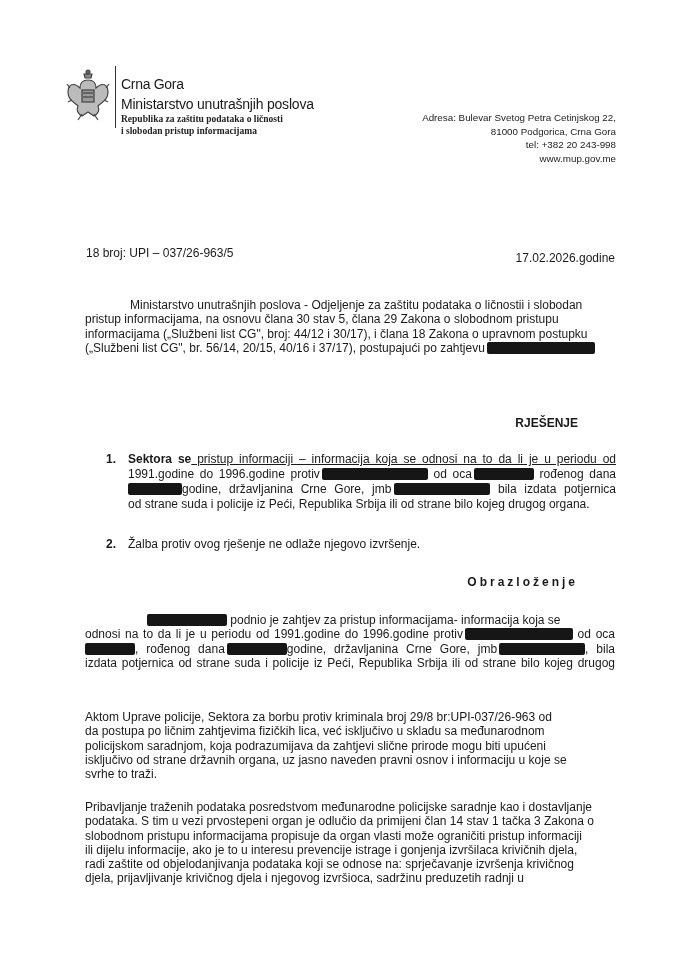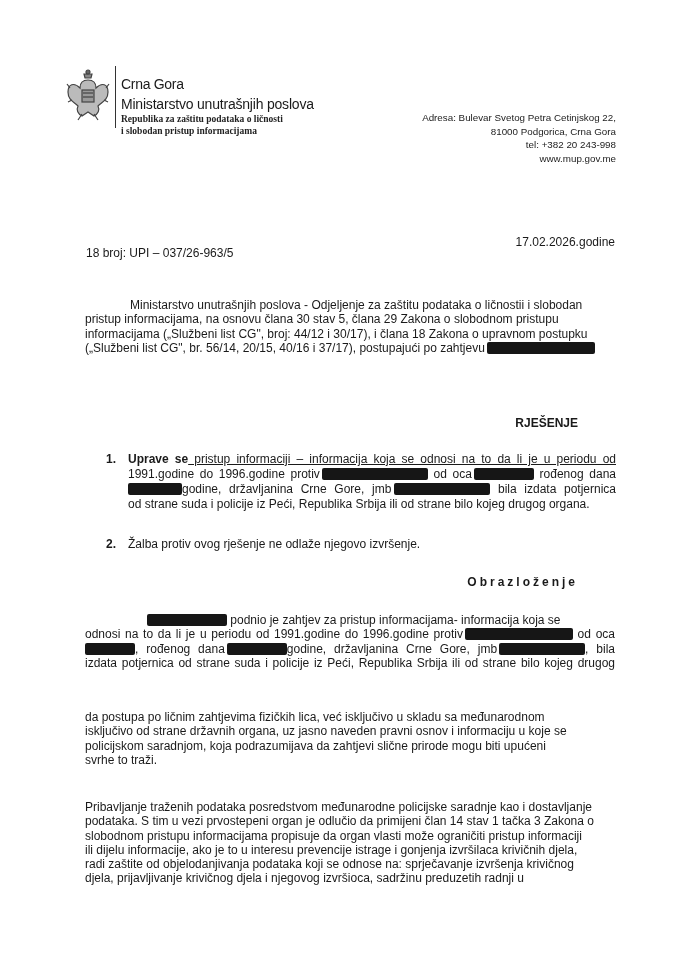--- a/index.html
+++ b/index.html
@@ -7,21 +7,21 @@
          font-family: "Liberation Sans", "DejaVu Sans", sans-serif; color: #1a1a1a; }
   .abs { position: absolute; }
   .crest { left: 66px; top: 68px; width: 44px; height: 54px; }
   .vrule { left: 115px; top: 66px; width: 1px; height: 62px; background: #333; }
   .org1 { left: 121px; top: 76px; font-size: 14px; letter-spacing: -0.3px; }
   .org2 { left: 121px; top: 96px; font-size: 14px; letter-spacing: -0.2px; }
   .dept { left: 121px; top: 113px; font-family: "Liberation Serif", "DejaVu Serif", serif;
           font-size: 9.5px; font-weight: bold; line-height: 12px; color: #222; }
   .addr { right: 63px; top: 111px; font-size: 9.8px; text-align: right; line-height: 13.5px; color: #222; }
   .docno { left: 86px; top: 246px; font-size: 12px; }
-  .docdate { right: 64px; top: 235px; font-size: 12px; }
+  .docdate { right: 64px; top: 251px; font-size: 12px; }
   .para { left: 85px; width: 530px; font-size: 12px; line-height: 14.3px; text-align: justify; }
   .intro { top: 298px; }
   .intro .first { text-indent: 45px; }
   .title { left: 0; width: 578px; text-align: right; font-weight: bold; font-size: 12px; }
   .t1 { top: 416px; }
   .t2 { top: 575px; letter-spacing: 3px; }
   .item { left: 106px; width: 510px; font-size: 12px; line-height: 15px; }
   .item .num { position: absolute; left: 0; top: 0; font-weight: bold; }
   .item .body { margin-left: 22px; text-align: justify; }
   .i1 { top: 452px; }
@@ -71,21 +71,21 @@
   <p>pristup informacijama, na osnovu člana 30 stav 5, člana 29 Zakona o slobodnom pristupu</p>
   <p><span>informacijama („Službeni list CG", broj: 44/12 i 30/17), i člana 18 Zakona o upravnom postupku</span></p>
   <p><span>(„Službeni list CG", br. 56/14, 20/15, 40/16 i 37/17), postupajući po zahtjevu</span><span class="redact" style="width:108px;margin-left:2px"></span></p>
 </div>
 
 <div class="abs title t1">RJEŠENJE</div>
 
 <div class="abs item i1">
   <span class="num">1.</span>
   <div class="body">
-    <div style="text-align:justify;text-align-last:justify"><b>Uprave se</b><span class="u"> pristup informaciji – informacija koja se odnosi na to da li je u periodu od</span></div>
+    <div style="text-align:justify;text-align-last:justify"><b>Sektora se</b><span class="u"> pristup informaciji – informacija koja se odnosi na to da li je u periodu od</span></div>
     <div style="text-align:justify;text-align-last:justify"><span>1991.godine do 1996.godine protiv</span><span class="redact" style="width:106px;margin-left:2px"></span><span> od oca</span><span class="redact" style="width:60px;margin-left:2px"></span><span> rođenog dana</span></div>
     <div style="text-align:justify;text-align-last:justify"><span class="redact" style="width:54px"></span><span>godine, državljanina Crne Gore, jmb</span><span class="redact" style="width:96px;margin-left:3px"></span><span> bila izdata potjernica</span></div>
     <div>od strane suda i policije iz Peći, Republika Srbija ili od strane bilo kojeg drugog organa.</div>
   </div>
 </div>
 
 <div class="abs item i2">
   <span class="num">2.</span>
   <div class="body">Žalba protiv ovog rješenje ne odlaže njegovo izvršenje.</div>
 </div>
@@ -93,23 +93,24 @@
 <div class="abs title t2">Obrazloženje</div>
 
 <div class="abs para ob">
   <p style="padding-left:62px"><span class="redact" style="width:80px"></span><span> podnio je zahtjev za pristup informacijama- informacija koja se</span></p>
   <p style="text-align-last:justify"><span>odnosi na to da li je u periodu od 1991.godine do 1996.godine protiv</span><span class="redact" style="width:108px;margin-left:2px"></span><span> od oca</span></p>
   <p style="text-align-last:justify"><span class="redact" style="width:50px"></span><span>, rođenog dana</span><span class="redact" style="width:60px;margin-left:2px"></span><span>godine, državljanina Crne Gore, jmb</span><span class="redact" style="width:86px;margin-left:2px"></span><span>, bila</span></p>
   <p style="text-align-last:justify">izdata potjernica od strane suda i policije iz Peći, Republika Srbija ili od strane bilo kojeg drugog</p>
 </div>
 
 <div class="abs para p2">
+  <p>Aktom Uprave policije, Sektora za borbu protiv kriminala broj 29/8 br:UPI-037/26-963 od</p>
   <p>da postupa po ličnim zahtjevima fizičkih lica, već isključivo u skladu sa međunarodnom</p>
+  <p>policijskom saradnjom, koja podrazumijava da zahtjevi slične prirode mogu biti upućeni</p>
   <p>isključivo od strane državnih organa, uz jasno naveden pravni osnov i informaciju u koje se</p>
-  <p>policijskom saradnjom, koja podrazumijava da zahtjevi slične prirode mogu biti upućeni</p>
   <p>svrhe to traži.</p>
 </div>
 
 <div class="abs para p3">
   <p>Pribavljanje traženih podataka posredstvom međunarodne policijske saradnje kao i dostavljanje</p>
   <p>podataka. S tim u vezi prvostepeni organ je odlučio da primijeni član 14 stav 1 tačka 3 Zakona o</p>
   <p>slobodnom pristupu informacijama propisuje da  organ vlasti može ograničiti pristup informaciji</p>
   <p>ili dijelu informacije, ako je to u interesu prevencije istrage i gonjenja izvršilaca krivičnih djela,</p>
   <p>radi zaštite od objelodanjivanja podataka koji se odnose na: sprječavanje izvršenja krivičnog</p>
   <p>djela, prijavljivanje krivičnog djela i njegovog izvršioca, sadržinu preduzetih radnji u</p>

